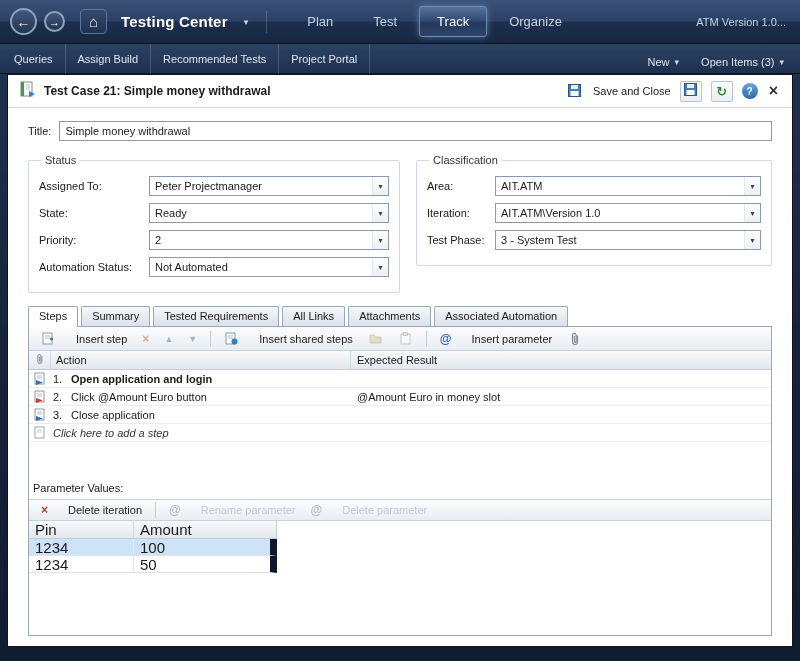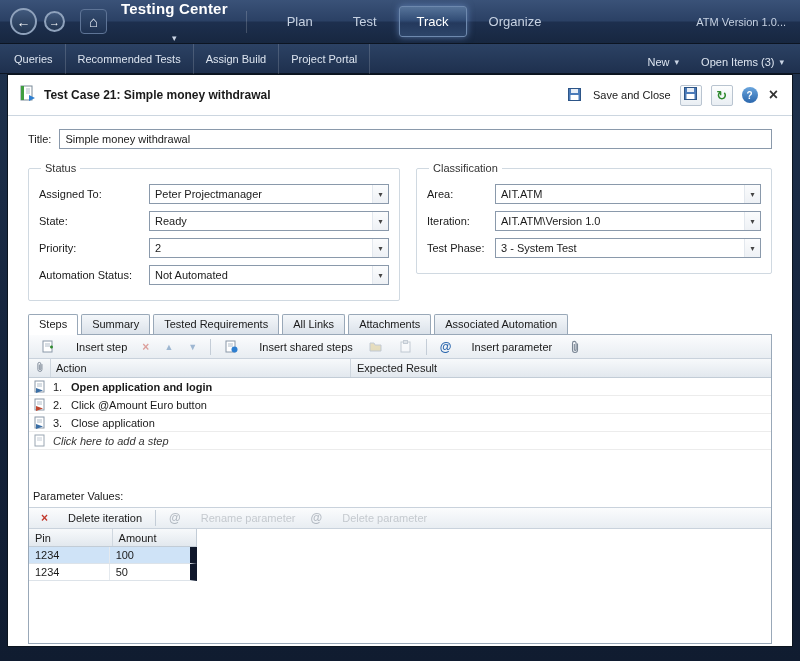--- a/index.html
+++ b/index.html
@@ -19,21 +19,21 @@
     border-bottom: 1px solid #0c1522; }
   .nav-circle { width: 27px; height: 27px; border-radius: 50%;
     border: 2px solid #8fa2bc; background: linear-gradient(#41597d, #223550);
     color: #fff; display: flex; align-items: center; justify-content: center;
     font-size: 14px; margin-right: 7px; flex: none; }
   .nav-circle.small { width: 21px; height: 21px; font-size: 11px; border-width: 2px; }
   .home-btn { width: 27px; height: 25px; border-radius: 4px; border: 1px solid #5e7496;
     background: linear-gradient(#344c70, #1f3251); color: #e9eff7;
     display: flex; align-items: center; justify-content: center;
     font-size: 15px; margin: 0 10px 0 8px; flex: none; }
-  .app-title-wrap { display: flex; align-items: center; gap: 16px; padding: 0 10px 0 4px; flex-direction: column; }
+  .app-title-wrap { display: flex; align-items: center; gap: 16px; padding: 0 10px 0 4px; }
   .app-title { color: #ffffff; font-size: 15px; font-weight: bold; letter-spacing: .2px; }
   .caret { color: #c9d4e4; font-size: 9px; }
   .top-divider { width: 1px; height: 22px; background: rgba(255,255,255,.18); margin: 0 8px; }
   .top-tabs { display: flex; align-items: center; margin-left: 14px; gap: 4px; }
   .top-tab { color: #c7d2e2; font-size: 13px; padding: 7px 17px; border: 1px solid transparent; }
   .top-tab.active { color: #fff;
     background: linear-gradient(#567399, #334e77 45%, #24395d 55%, #2d4569);
     border: 1px solid #6largeemNO; }
   .top-tab.active { border: 1px solid #6e89ae; border-radius: 3px;
     box-shadow: 0 0 7px rgba(130,170,230,.55); }
@@ -46,21 +46,21 @@
   .menu-item { padding: 0 12px; border-right: 1px solid rgba(255,255,255,.16);
     line-height: 30px; }
   .menu-item:first-child { padding-left: 4px; }
   .menu-right { margin-left: auto; display: flex; align-items: center; gap: 22px; padding-right: 6px; }
   .menu-drop { display: flex; align-items: center; gap: 5px; margin-top: 6px; }
 
   
   .panel { position: absolute; left: 7px; right: 7px; top: 74px; bottom: 14px;
     background: #ffffff; border: 1px solid #0b141f; overflow: hidden; }
 
-  .form-header { height: 41px; display: flex; align-items: center; padding: 0 12px;
+  .form-header { height: 33px; display: flex; align-items: center; padding: 0 12px;
     border-bottom: 1px solid #ccd6e0; }
   .form-title { font-weight: bold; font-size: 12px; color: #1a1a1a; margin-left: 8px; }
   .header-actions { margin-left: auto; display: flex; align-items: center; gap: 9px; }
   .save-close { display: flex; align-items: center; gap: 12px; font-size: 11px; color: #1a1a1a; margin-left: 16px; }
   .sq-btn { width: 22px; height: 21px; border: 1px solid #b9c4d0; border-radius: 2px;
     background: linear-gradient(#fdfefe, #e9eef3); display: flex; align-items: center;
     justify-content: center; }
   .refresh-glyph { color: #2f8a2f; font-size: 13px; font-weight: bold; }
   .help-circle { width: 16px; height: 16px; border-radius: 50%;
     background: linear-gradient(#6aa5dd, #2b67ad); color: #fff; font-size: 10px;
@@ -128,21 +128,21 @@
   .sr-expected { flex: 1; padding-left: 6px; }
   .add-row .sr-main span { font-style: italic; color: #333; }
 
   .param-section { margin-top: 40px; }
   .param-label { font-size: 11px; color: #1a1a1a; padding: 0 4px 5px 4px; }
   .param-toolbar { height: 22px; display: flex; align-items: center; gap: 3px; padding: 0 6px;
     background: linear-gradient(#fbfcfd, #e8edf2); border-top: 1px solid #c9d2dc;
     border-bottom: 1px solid #c9d2dc; font-size: 11px; color: #1a1a1a; }
   .param-toolbar .dis-text { color: #8d949c; }
 
-  .param-grid { width: 168px; font-size: 11px; color: #1a1a1a; }
+  .param-grid { width: 248px; font-size: 15px; color: #1a1a1a; }
   .pg-header { display: flex; height: 18px; background: linear-gradient(#f7f9fb, #e2e8ee);
     border-bottom: 1px solid #c2ccd6; border-right: 1px solid #c2ccd6; }
   .pg-header .pg-cell { border-right: 1px solid #cfd7df; }
   .pg-header .pg-cell:last-child { border-right: none; }
   .pg-cell { width: 105px; padding: 2px 6px; display: flex; align-items: center; height: 100%; }
   .pg-row { display: flex; height: 17px; border-bottom: 1px solid #dde3e9;
     border-right: 7px solid #0f172a; background: #fff; }
   .pg-row .pg-cell { border-right: 1px solid #e4e9ee; }
   .pg-row .pg-cell:last-child { border-right: none; }
   .pg-row.selected { background: #cfe3f7; }
@@ -171,22 +171,22 @@
       <div class="top-tab">Plan</div>
       <div class="top-tab">Test</div>
       <div class="top-tab active">Track</div>
       <div class="top-tab">Organize</div>
     </div>
     <div class="top-right">ATM Version 1.0...</div>
   </div>
 
   <div class="menubar">
     <div class="menu-item">Queries</div>
+    <div class="menu-item">Assign Build</div>
     <div class="menu-item">Recommended Tests</div>
-    <div class="menu-item">Assign Build</div>
     <div class="menu-item">Project Portal</div>
     <div class="menu-right">
       <div class="menu-drop">
         <span>New</span>
         <span class="caret">▾</span>
       </div>
       <div class="menu-drop">
         <span>Open Items (3)</span>
         <span class="caret">▾</span>
       </div>
@@ -415,20 +415,21 @@
               <rect x="1" y="1" width="9" height="11" fill="#fff" stroke="#8a98a8"></rect>
               <line x1="3" y1="4" x2="8" y2="4" stroke="#b0bcc8"></line>
               <line x1="3" y1="6" x2="8" y2="6" stroke="#b0bcc8"></line>
               <path d="M2 8 L9 10.5 L2 13 Z" fill="#c0452e"></path>
             </svg>
           </span>
           <div class="sr-main">
             <span class="sr-num">2.</span>
             <span>Click @Amount Euro button</span>
           </div>
+          <div class="sr-expected">@Amount Euro in money slot</div>
         </div>
 
         <div class="step-row">
           <span class="sr-icon">
             <svg width="12" height="13" viewBox="0 0 12 13">
               <rect x="1" y="1" width="9" height="11" fill="#fff" stroke="#8a98a8"></rect>
               <line x1="3" y1="4" x2="8" y2="4" stroke="#b0bcc8"></line>
               <line x1="3" y1="6" x2="8" y2="6" stroke="#b0bcc8"></line>
               <path d="M2 8 L9 10.5 L2 13 Z" fill="#3a6ea5"></path>
             </svg>

